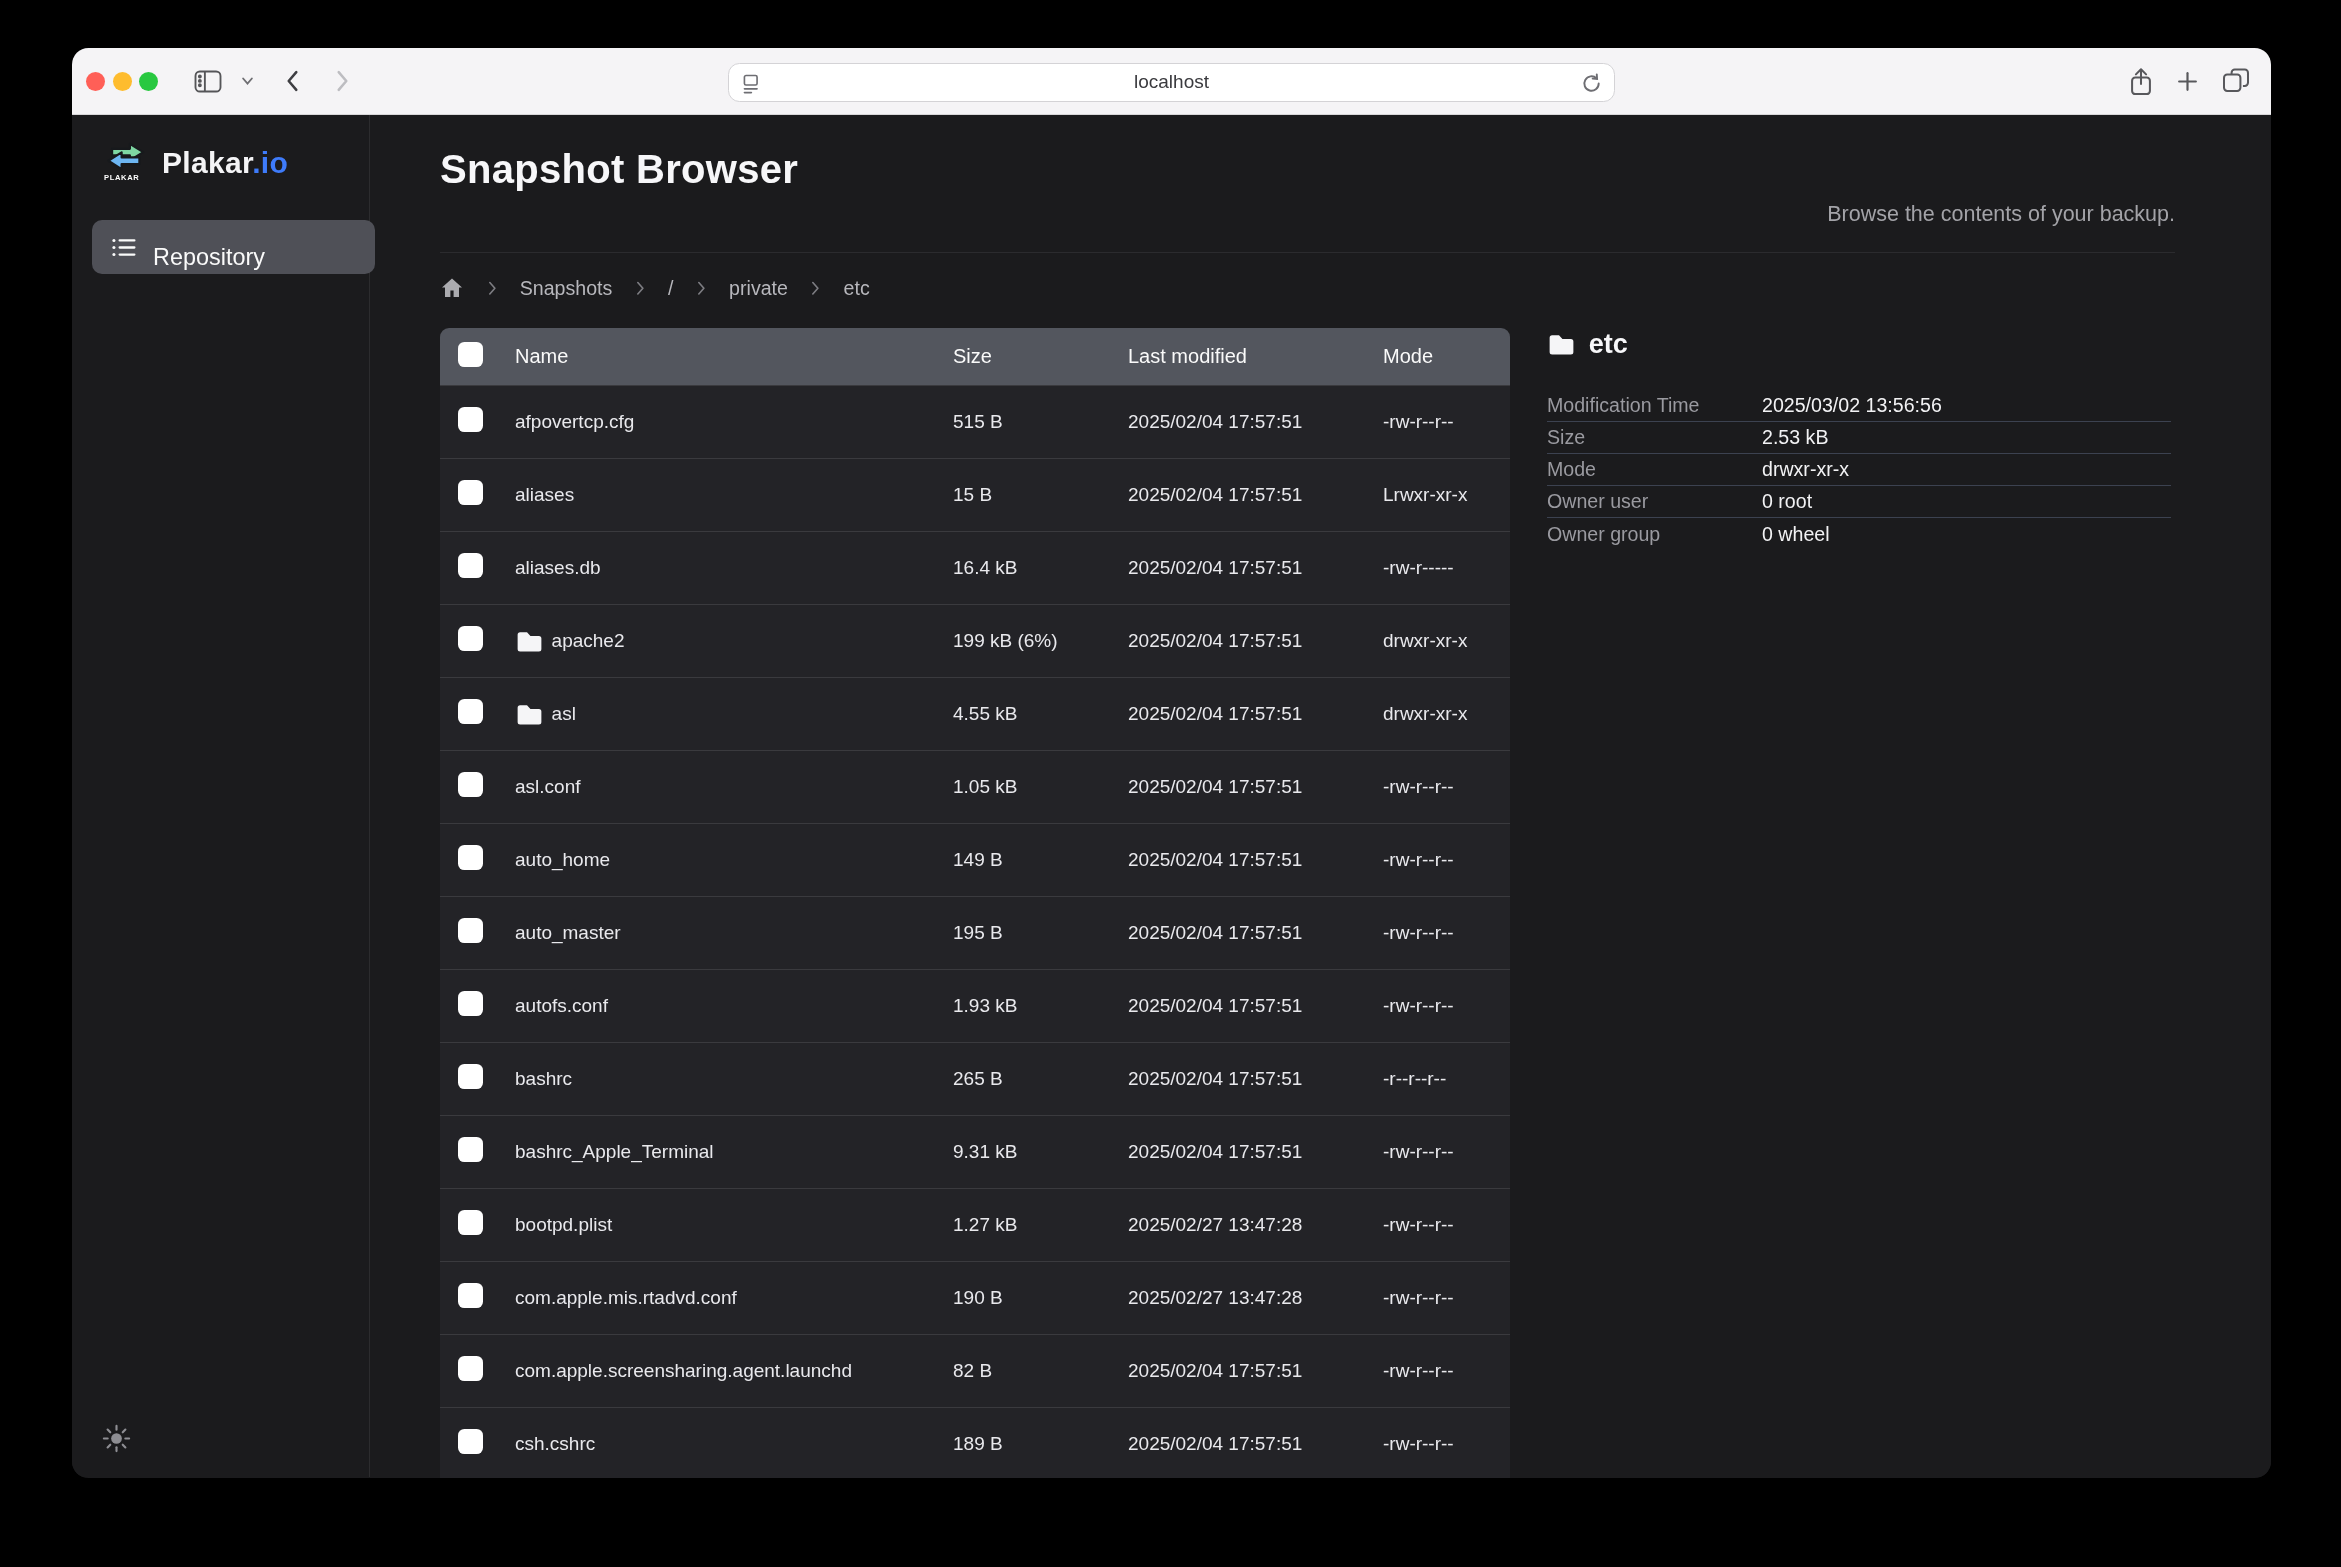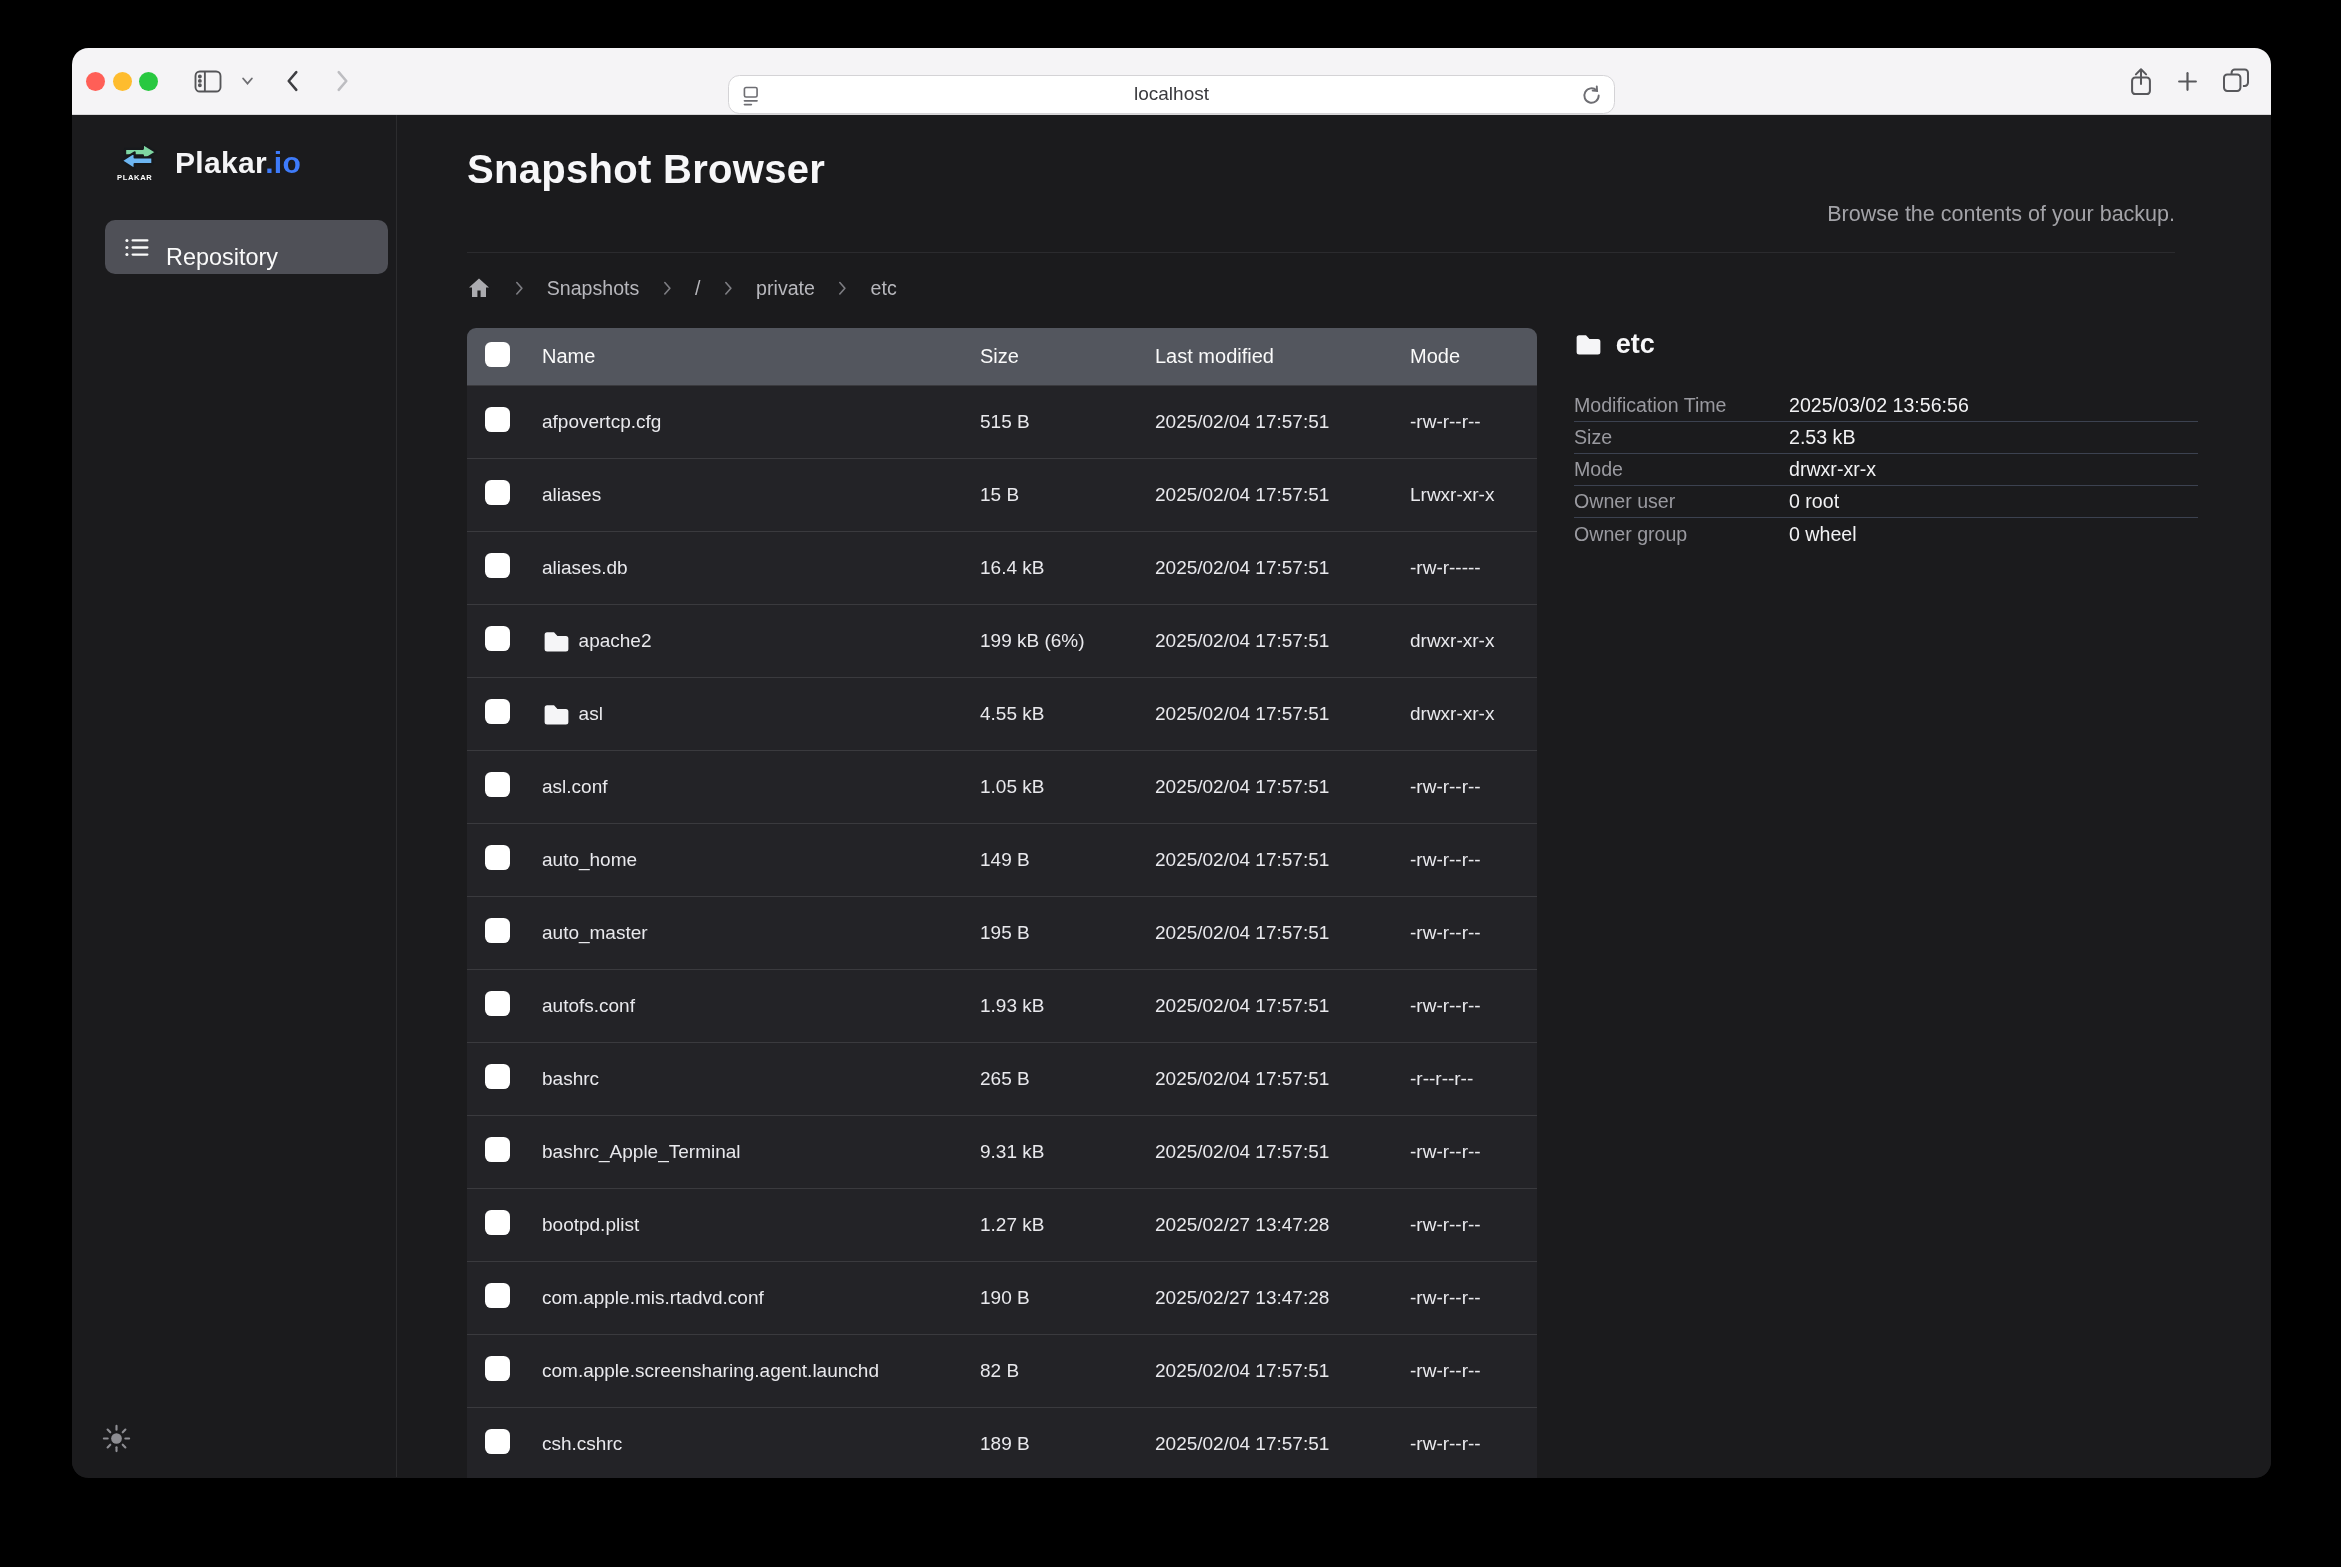--- a/index.html
+++ b/index.html
@@ -19,31 +19,31 @@
     position:relative; height:67px; background:#f5f4f6;
     border-bottom:1.3px solid #d8d7d9; display:flex; align-items:center;
   }
   .traffic { display:flex; gap:7.6px; margin-left:14px; }
   .traffic .dot { width:19px; height:19px; border-radius:50%; }
   .tb-icons-left { display:flex; align-items:center; margin-left:35px; gap:16.5px; }
   .tb-btn { display:flex; align-items:center; justify-content:center; background:none; border:none; cursor:pointer; }
   .urlbar {
     position:absolute; left:656px; top:14.6px; width:887px; height:39px;
     background:#ffffff; border:1.3px solid #d4d3d6; border-radius:11.4px;
-    display:flex; align-items:center; justify-content:center;margin-top:12px;
+    display:flex; align-items:center; justify-content:center;
   }
   .urlbar .url-text { font-size:19px; color:#3a3a3e; }
   .urlbar .page-ic { position:absolute; left:11.4px; top:9px; }
   .urlbar .reload-ic { position:absolute; right:11.4px; top:8.2px; }
   .tb-icons-right { position:absolute; right:19px; top:0; height:67px; display:flex; align-items:center; gap:19px; }
 
   
   .content { display:flex; height:1362px; background:#1b1b1d; }
 
-  .sidebar { width:325px; border-right:1.3px solid #2c2c2e; position:relative; flex:none;padding-left:13px; }
+  .sidebar { width:298px; border-right:1.3px solid #2c2c2e; position:relative; flex:none; }
   .logo { display:flex; align-items:center; gap:10px; margin:27px 0 0 32px; }
   .logo-text { font-size:30px; font-weight:700; color:#f4f4f6; letter-spacing:0.3px; }
   .logo-text .tld { color:#3e7bfa; }
   .nav-item {
     margin:37px 0 0 19.6px; width:283px; height:54px; background:#4f5057;
     border-radius:10px; display:flex; align-items:center; gap:16.5px;
     padding-left:18px; cursor:pointer;
   }
   .nav-item .nav-label { font-size:23.4px; color:#fafafa; font-weight:500;margin-top:20px; }
   .theme-toggle { position:absolute; left:30px; bottom:24px; background:none; border:none; cursor:pointer; }

